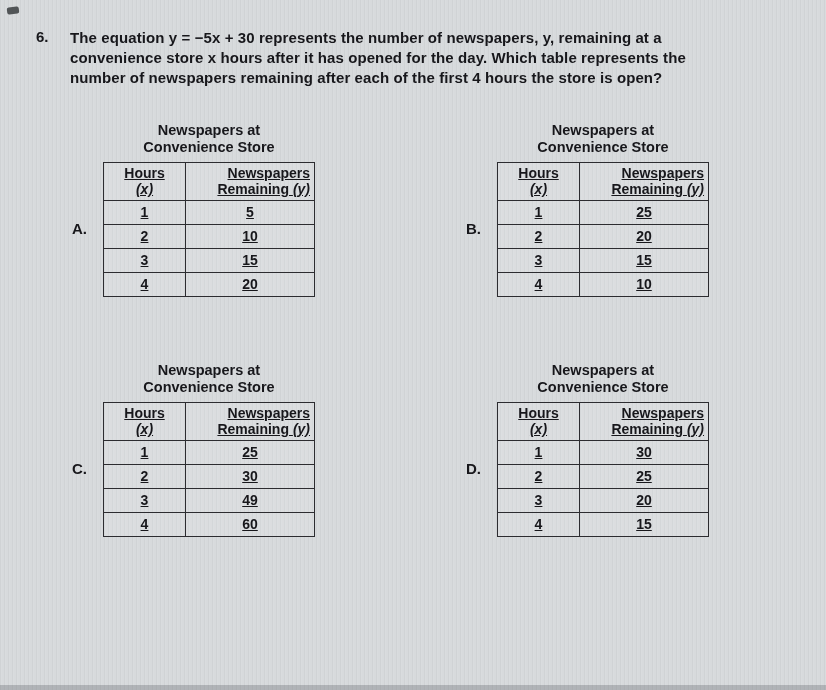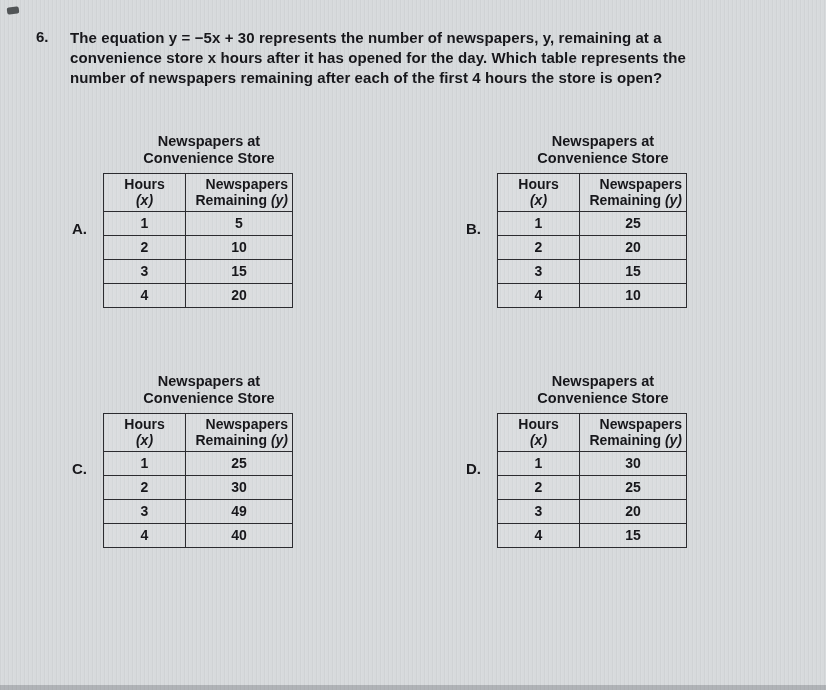--- a/index.html
+++ b/index.html
@@ -69,26 +69,27 @@
     left: -31px;
     top: 102px;
     font-weight: bold;
     font-size: 15px;
   }
   .table-title {
     text-align: center;
     font-weight: bold;
     font-size: 14.5px;
     line-height: 1.2;
-    margin: 15px 0 5px 0;
+    margin: 4px 0 5px 0;
   }
   table.data-table {
     border-collapse: collapse;
-    width: 190px;
+    width: 212px;
     background: rgba(255,255,255,0.10);
+    text-decoration: underline;
   }
   table.data-table th,
   table.data-table td {
     border: 1.5px solid #2c2c30;
     font-weight: bold;
     font-size: 14px;
     padding: 2px 4px;
   }
   table.data-table th {
     line-height: 1.18;
@@ -224,21 +225,21 @@
         <tr>
           <td>2</td>
           <td>30</td>
         </tr>
         <tr>
           <td>3</td>
           <td>49</td>
         </tr>
         <tr>
           <td>4</td>
-          <td>40</td>
+          <td>60</td>
         </tr>
       </tbody>
     </table>
   </div>
 
   <div class="table-block pos-d">
     <div class="choice-label">D.</div>
     <div class="table-title">
       <span>Newspapers at</span><br>
       <span>Convenience Store</span>

